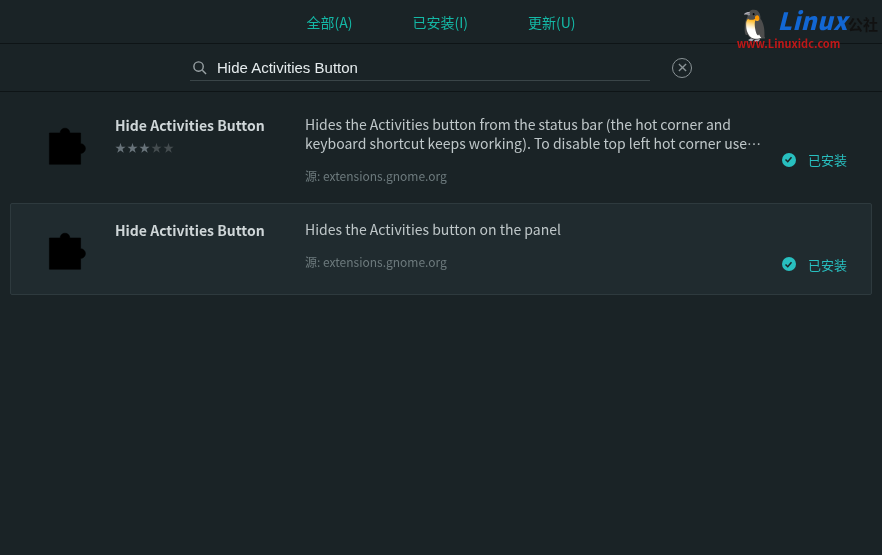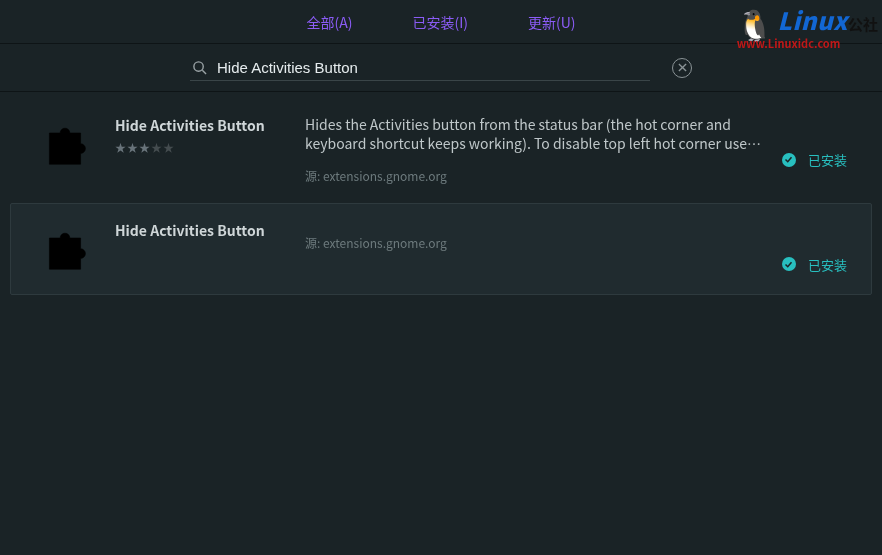--- a/index.html
+++ b/index.html
@@ -13,21 +13,21 @@
     position: relative;
   }
   .tabbar {
     height: 44px;
     display: flex;
     justify-content: center;
     align-items: center;
     gap: 60px;
     border-bottom: 1px solid #0e1416;
     font-size: 14px;
-    color: #8b5cf6;
+    color: #14b8a6;
   }
   .tabbar .tab { cursor: pointer; }
   .searchbar {
     height: 48px;
     display: flex;
     justify-content: center;
     align-items: center;
     gap: 12px;
     border-bottom: 1px solid #0e1416;
   }
@@ -164,20 +164,21 @@
     </div>
     <div class="result-row selected">
     <div class="ext-icon"><svg viewBox="0 0 100 100" width="60" height="60">
 <path class="puzzle" d="M24 30 h18 a8 8 0 1 1 16 0 h18 v18 a8 8 0 1 1 0 16 v18 H24 z"></path>
 </svg></div>
     <div class="col-title">
       <div class="title">Hide Activities Button</div>
 
     </div>
     <div class="col-desc">
+      <div class="desc">Hides the Activities button on the panel</div>
       <div class="source">源: extensions.gnome.org</div>
     </div>
     <div class="col-status">
       <div class="status">
           <span class="check-badge">
             <svg viewBox="0 0 12 12">
               <polyline points="2,6 5,9 10,3"></polyline>
             </svg>
           </span>
           <span>已安装</span>

